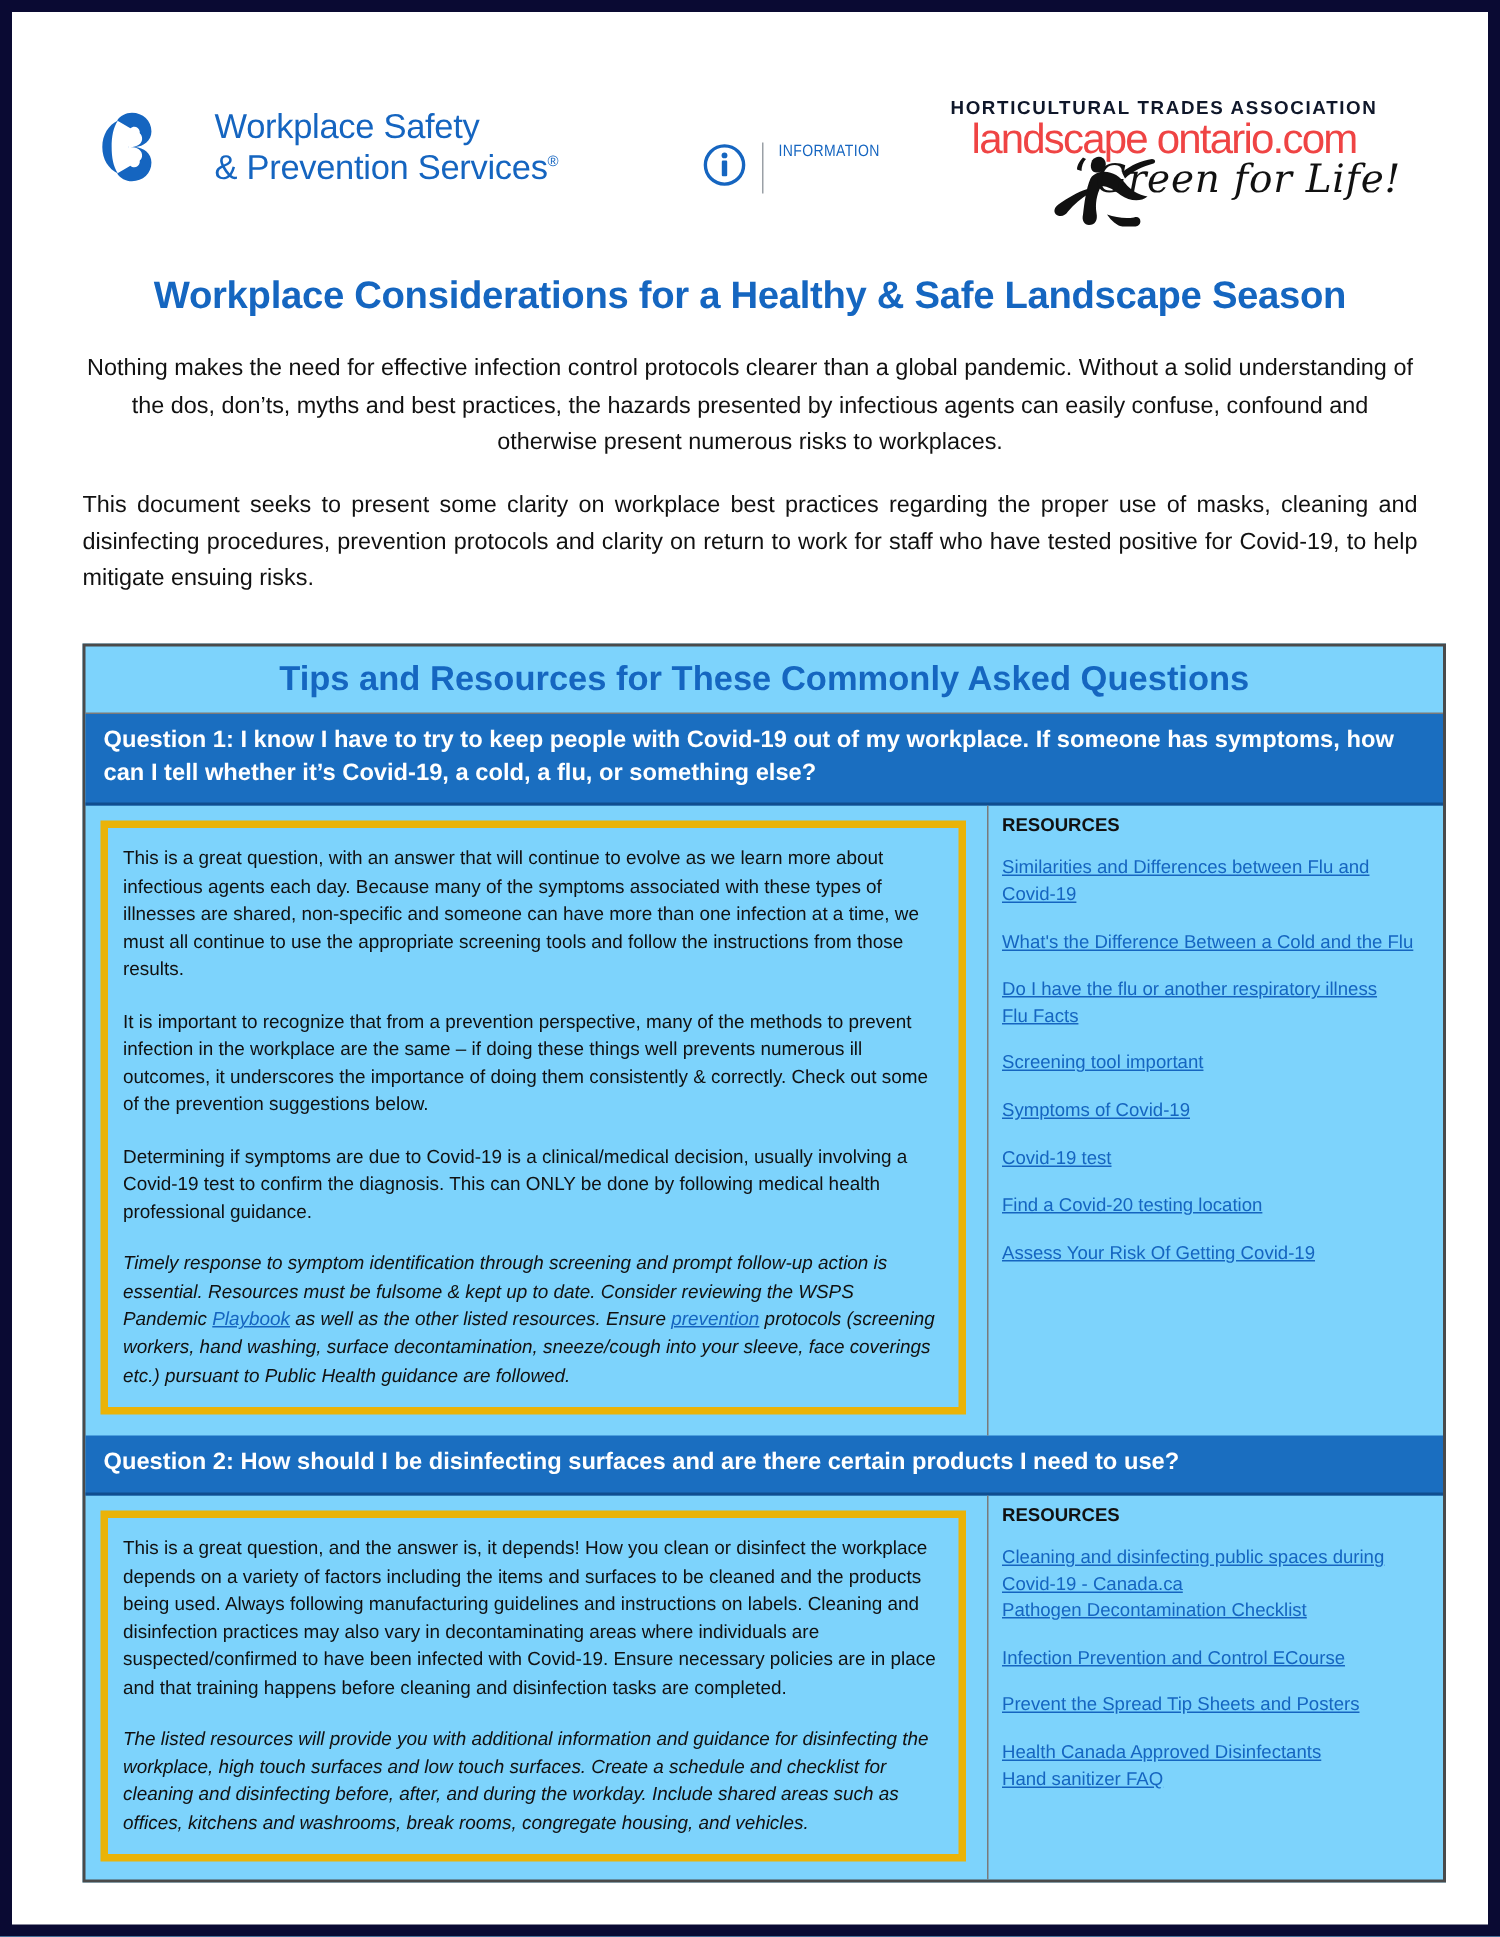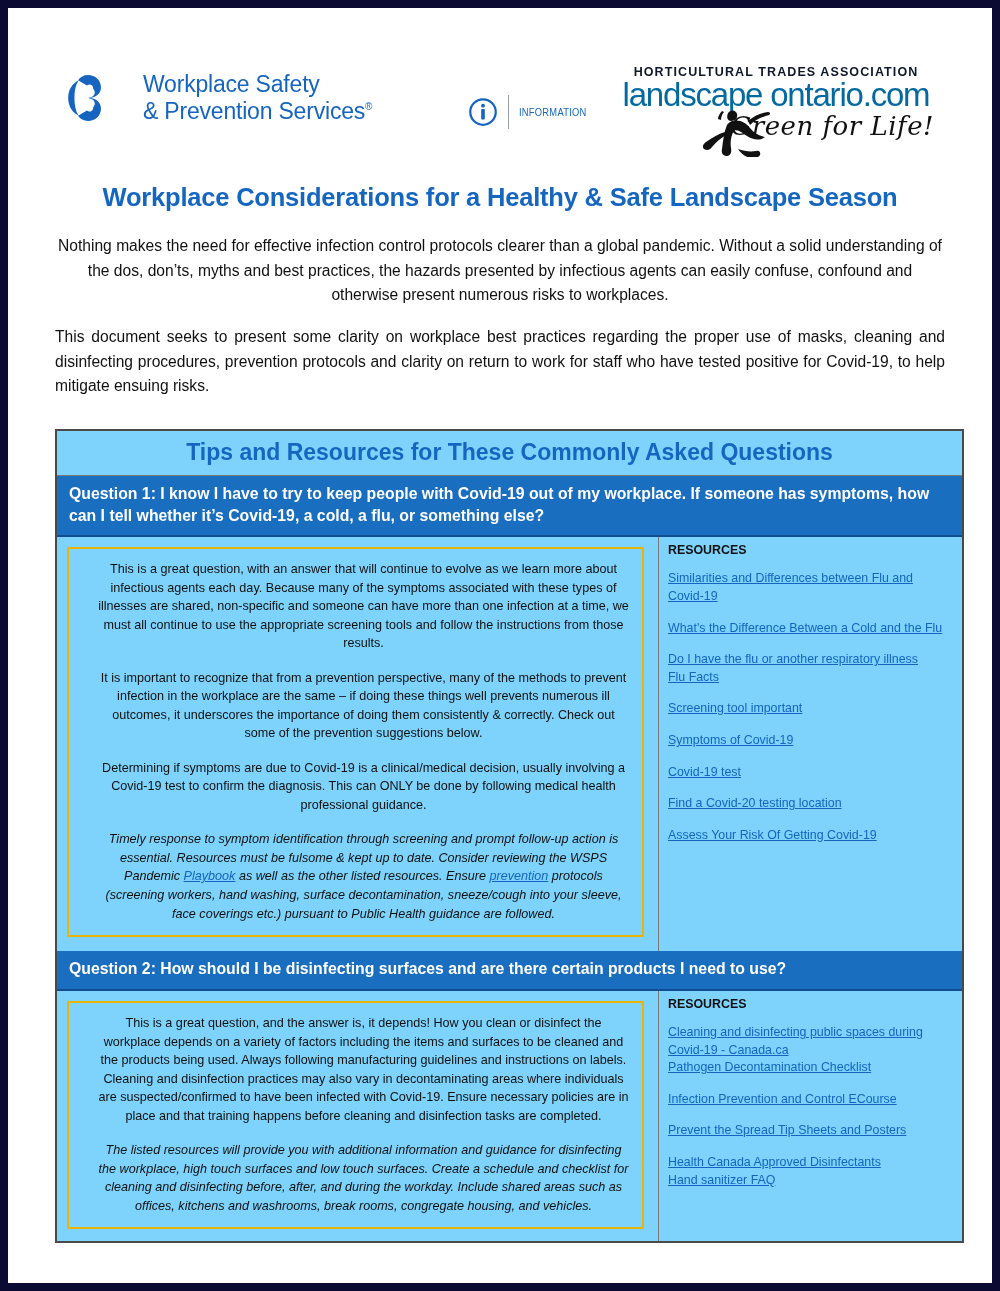--- a/index.html
+++ b/index.html
@@ -37,21 +37,21 @@
     line-height: 1.18;
     font-weight: 400;
     letter-spacing: -0.2px;
     white-space: nowrap;
   }
   .wsps-text sup { font-size: 10px; vertical-align: super; }
 
   .info-block {
     position: absolute;
     left: 460px; top: 42px;
-    display: flex; align-items: center; gap: 10px;
+    display: flex; align-items: flex-start; gap: 10px;
   }
   .info-circle { width: 30px; height: 30px; flex: 0 0 30px; }
   .info-sep { width: 1px; height: 34px; background: #9aa0a6; }
   .info-label {
     color: #1565c0;
     font-size: 11px;
     letter-spacing: 0.3px;
     font-weight: 400;
     font-family: "Liberation Sans Narrow", "Liberation Sans", sans-serif;
     transform: scaleX(0.85);
@@ -67,22 +67,22 @@
   }
   .lo-hta {
     font-size: 12.5px;
     font-weight: bold;
     letter-spacing: 1.1px;
     color: #0f172a;
     white-space: nowrap;
     text-align: center;
   }
   .lo-main {
-    font-size: 33px;
-    color: #0369a1;
+    font-size: 28px;
+    color: #ef4444;
     letter-spacing: -1.2px;
     line-height: 1.05;
     margin-top: -1px;
     white-space: nowrap;
   }
   .lo-bottom {
     position: relative;
     height: 44px;
     margin-top: -2px;
   }
@@ -153,24 +153,23 @@
     display: flex;
     align-items: stretch;
   }
   .cell-answer {
     width: 602px;
     flex: 0 0 602px;
     border-right: 1px solid #7a7a7a;
     padding: 10px 14px 14px 10px;
   }
   .answer-box {
-    border: 2px solid #eab308;
-    padding: 11px 12px 12px 28px;
+    border: 5px solid #eab308;
+    padding: 11px 12px 12px 10px;
     height: 100%;
-    text-align: center;
   }
   .answer-box p {
     margin: 0 0 16px 0;
     font-size: 12.6px;
     line-height: 1.47;
     color: #111;
   }
   .answer-box p:last-child { margin-bottom: 0; font-style: italic; }
   .cell-resources {
     flex: 1 1 auto;

